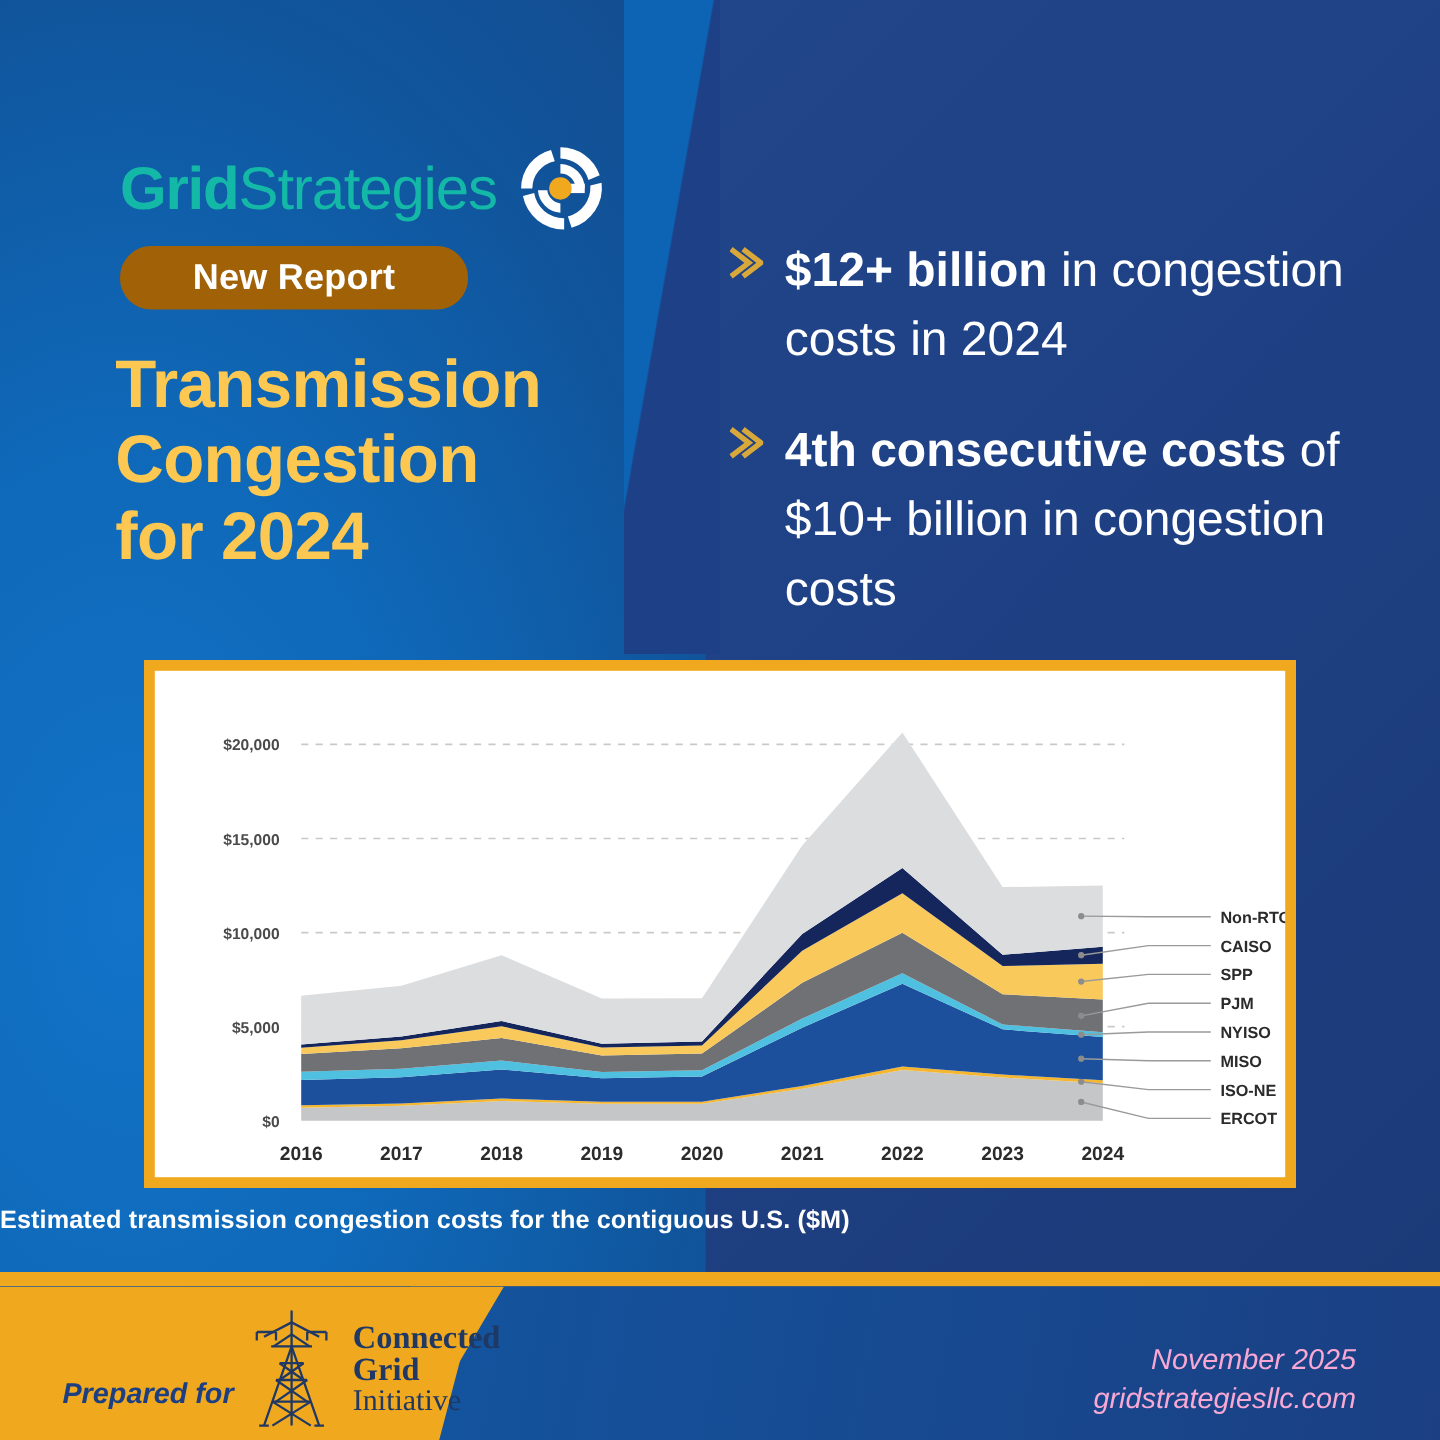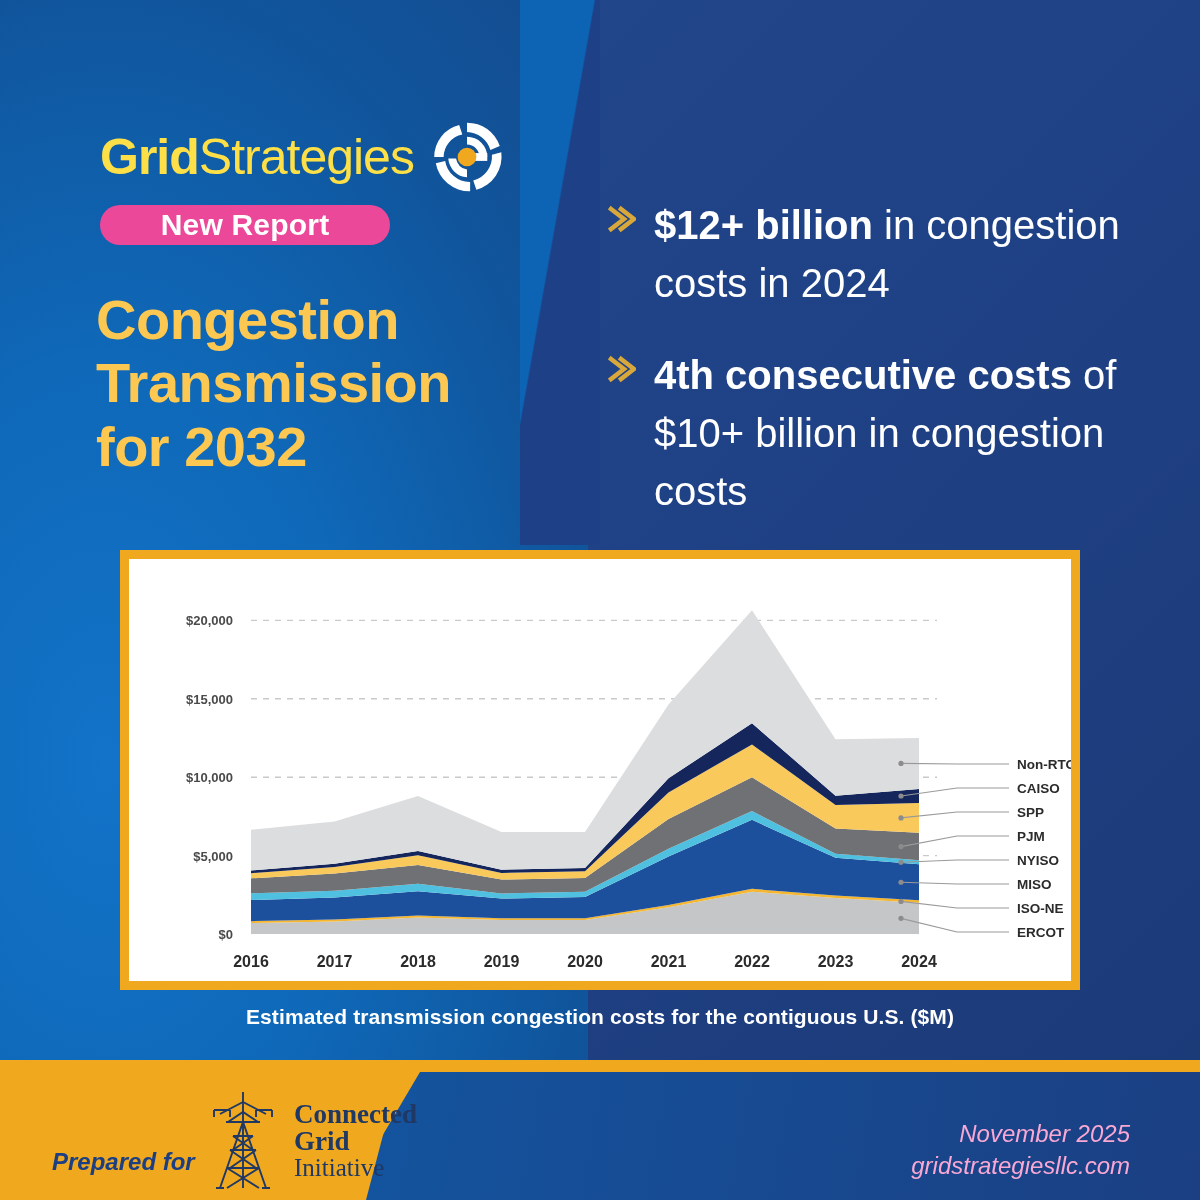--- a/index.html
+++ b/index.html
@@ -24,48 +24,48 @@
   
   .footer{position:absolute;left:0;top:1072px;width:1200px;height:128px;
      background:linear-gradient(100deg,#0f63b1 0%,#14529c 35%,#1b3f82 100%);}
   .footer-gold{position:absolute;left:0;top:1072px;width:420px;height:128px;background:#f0a81e;
      clip-path:polygon(0 0,100% 0,82% 100%,0 100%);}
   .footer-gold-tip{position:absolute;left:342px;top:1072px;width:80px;height:128px;background:#f0a81e;
      clip-path:polygon(0 0,72% 0,30% 100%,0 100%);}
 
   
   .logo{position:absolute;left:100px;top:118px;display:flex;align-items:center;gap:14px;}
-  .logo-text{font-size:50px;letter-spacing:-1px;white-space:nowrap;color:#fde047;line-height:1;}
+  .logo-text{font-size:50px;letter-spacing:-1px;white-space:nowrap;color:#14b8a6;line-height:1;}
   .logo-text .b{font-weight:bold;}
   .logo-text .l{font-weight:300;}
   .logo-mark{width:78px;height:78px;flex:0 0 78px;}
 
   
-  .pill{position:absolute;left:100px;top:205px;width:290px;height:40px;border-radius:26px;
-     background:#ec4899;display:flex;align-items:center;justify-content:center;}
+  .pill{position:absolute;left:100px;top:205px;width:290px;height:53px;border-radius:26px;
+     background:#a16207;display:flex;align-items:center;justify-content:center;}
   .pill span{color:#fff;font-size:30px;font-weight:bold;letter-spacing:.2px;}
 
   
   .headline{position:absolute;left:96px;top:288px;width:470px;color:#fcc852;
      font-size:56px;font-weight:bold;line-height:1.13;letter-spacing:-.5px;}
 
   
   .bullets{position:absolute;left:608px;top:196px;width:540px;}
   .bullet{display:flex;gap:18px;margin-bottom:34px;}
   .chev{flex:0 0 28px;padding-top:8px;}
   .btext{color:#fff;font-size:40px;line-height:1.45;font-weight:300;}
   .btext b{font-weight:bold;}
 
   
   .chart-frame{position:absolute;left:120px;top:550px;width:960px;height:440px;
      background:#f0a81e;padding:9px;box-sizing:border-box;}
   .chart-inner{width:100%;height:100%;background:#fff;position:relative;}
   .chart-svg{display:block;width:942px;height:422px;}
 
-  .caption{position:absolute;left:0;top:1005px;width:1200px;text-align:center;
+  .caption{position:absolute;left:0;top:1005px;width:1200px;
      color:#fff;font-size:21px;font-weight:bold;letter-spacing:.1px;}
 
   
   .prepared{position:absolute;left:52px;top:1148px;color:#1b3f82;font-size:24px;
      font-style:italic;font-weight:bold;}
   .cgi{position:absolute;left:200px;top:1088px;display:flex;align-items:center;gap:8px;}
   .cgi-text{color:#1f3864;line-height:1.0;font-family:"Liberation Serif","DejaVu Serif",serif;}
   .cgi-text .c1{font-size:27px;font-weight:bold;display:block;}
   .cgi-text .c2{font-size:27px;font-weight:bold;display:block;}
   .cgi-text .c3{font-size:25px;display:block;}
@@ -95,23 +95,23 @@
       </g>
       <circle cx="50" cy="50" r="12" fill="#f0a81e"></circle>
     </svg>
   </div>
 
   <div class="pill">
     <span>New Report</span>
   </div>
 
   <div class="headline">
+    <div>Transmission</div>
     <div>Congestion</div>
-    <div>Transmission</div>
-    <div>for 2032</div>
+    <div>for 2024</div>
   </div>
 
   <div class="bullets">
     <div class="bullet">
       <div class="chev">
         <svg width="28" height="30" viewBox="0 0 28 30">
             <g fill="none" stroke="#d9a83a" stroke-width="4.5" stroke-linecap="square">
               <polyline points="3,5 16,15 3,25"></polyline>
               <polyline points="13,5 26,15 13,25"></polyline>
             </g>

